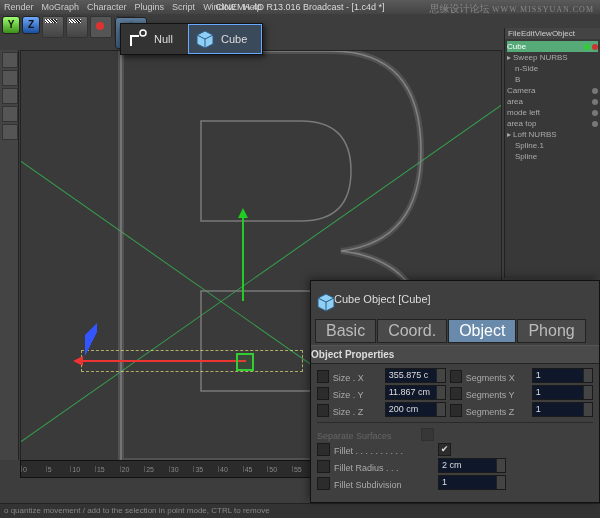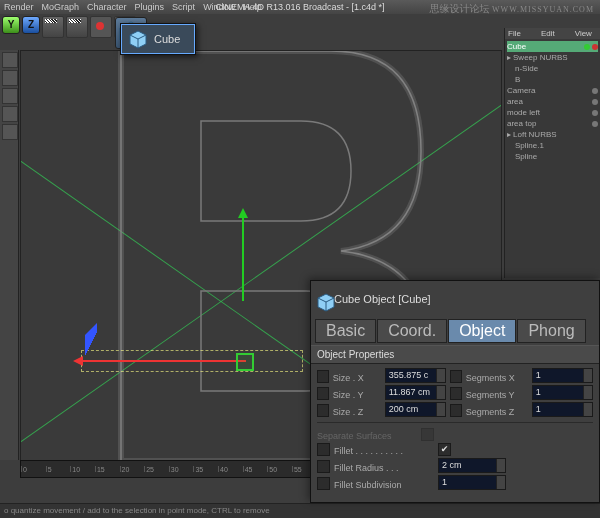--- a/index.html
+++ b/index.html
@@ -31,37 +31,37 @@
   .ax-x::before{content:"";position:absolute;left:-8px;top:-4px;border:5px solid transparent;border-right:10px solid #e33}
   .ax-z{position:absolute;top:278px;left:64px;width:12px;height:30px;background:linear-gradient(135deg,#35f 50%,transparent 50%);transform:skewY(-45deg)}
   .ax-center{position:absolute;top:302px;left:215px;width:14px;height:14px;border:2px solid #3c3;background:rgba(50,200,50,.1)}
   .diag{position:absolute;width:800px;height:1px;background:#3c5;top:250px;left:-200px;transform:rotate(35deg);opacity:.7}
   .diag2{position:absolute;width:800px;height:1px;background:#3c5;top:250px;left:-200px;transform:rotate(-35deg);opacity:.7}
   .sel-box{position:absolute;top:299px;left:60px;width:220px;height:20px;border:1px dashed #ff8;opacity:.6}
   .timeline{position:absolute;bottom:40px;left:20px;right:110px;height:16px;background:#2b2b2b;border:1px solid #111;display:flex;align-items:center}
   .timeline .tick{flex:1;border-left:1px solid #555;height:6px;font-size:7px;color:#888;padding-left:1px}
   .status-bar{position:absolute;bottom:0;left:0;right:0;height:14px;background:#333;font-size:8px;color:#888;padding:0 4px;line-height:14px;border-top:1px solid #222}
   .side-panel{position:absolute;top:28px;right:0;width:95px;height:250px;background:#383838;border-left:1px solid #222;font-size:8px}
-  .sp-menu{display:flex;gap:20px;padding:1px 3px;background:#444;font-size:8px;color:#ccc}
+  .sp-menu{display:flex;gap:0;padding:1px 3px;background:#444;font-size:8px;color:#ccc}
   .obj-tree{padding:2px}
   .tree-row{display:flex;align-items:center;gap:2px;padding:1px 0;color:#aaa}
   .tree-row .dot-g{width:6px;height:6px;border-radius:50%;background:#3c3}
   .tree-row .dot-r{width:6px;height:6px;border-radius:50%;background:#c33}
   .tree-row .dot-gr{width:6px;height:6px;border-radius:50%;background:#777}
   .tree-row.l1{padding-left:8px}
   .tree-row.sel{background:#5a7;color:#fff}
   .side-panel2{position:absolute;top:280px;right:0;width:95px;height:60px;background:#383838;border-left:1px solid #222;border-top:1px solid #222;font-size:8px}
   .sp2-tabs{display:flex;gap:4px;padding:1px 3px;color:#888}
   .add-obj{color:#fa4;padding:2px 3px}
   .attr-panel{position:absolute;top:280px;right:0;left:310px;bottom:15px;background:#3f3f3f;border:1px solid #111;box-shadow:-2px -2px 8px rgba(0,0,0,.4);z-index:30;font-size:10px}
   .attr-head{display:flex;align-items:center;gap:4px;padding:11px 5px;color:#ddd;font-size:11px}
   .attr-tabs{display:flex;gap:1px;padding:2px 4px}
   .attr-tab{padding:2px 10px;background:#4a4a4a;border:1px solid #222;color:#bbb;font-size:16px}
   .attr-tab.active{background:#6a8aac;color:#fff}
-  .sect-head{background:#4a4a4a;padding:3px 6px;font-weight:normal;color:#ddd;border-top:1px solid #555;border-bottom:1px solid #222;font-size:10px}
+  .sect-head{background:#4a4a4a;padding:3px 0;font-weight:bold;color:#ddd;border-top:1px solid #555;border-bottom:1px solid #222;font-size:10px}
   .prop-grid{padding:3px 6px}
   .prop-row{display:flex;align-items:flex-end;gap:4px;padding:1px 0}
   .prop-lbl{width:54px;font-size:9px;color:#aaa}
   .prop-lbl2{width:70px;font-size:9px;color:#aaa}
   .prop-lbl3{width:100px;font-size:9px;color:#aaa}
   .prop-val{width:60px;height:13px;background:#0f172a;border:1px solid #1a1a1a;color:#ddd;font-size:9px;padding:0 3px;line-height:13px;position:relative}
   .prop-val .spin{position:absolute;right:0;top:0;width:8px;height:100%;background:#444;border-left:1px solid #222}
   .ck{width:11px;height:11px;background:#2c2c2c;border:1px solid #1a1a1a;display:inline-block;text-align:center;line-height:10px;color:#ddd;font-size:9px}
   .sep{height:1px;background:#2a2a2a;margin:4px 0}
   .watermark{position:absolute;top:2px;right:6px;font-size:10px;color:#888;z-index:50;font-family:"SimSun",serif}
@@ -101,20 +101,29 @@
 
 <div class="big-cube-btn">
   <svg viewBox="0 0 30 30">
       <polygon points="15,4 26,10 26,22 15,28 4,22 4,10" fill="#8fcff5" stroke="#2a5a80"></polygon>
       <polyline points="4,10 15,16 26,10" fill="none" stroke="#2a5a80"></polyline>
       <line x1="15" y1="16" x2="15" y2="28" stroke="#2a5a80"></line>
     </svg>
 </div>
 
 <div class="popup-create">
+  <div class="popup-item">
+    <div class="null-i">
+      <svg viewBox="0 0 20 20">
+          <path d="M3 17 L3 7 L11 7" fill="none" stroke="#fff" stroke-width="2"></path>
+          <circle cx="15" cy="4" r="3" fill="none" stroke="#fff" stroke-width="1.5"></circle>
+        </svg>
+    </div>
+    <span>Null</span>
+  </div>
   <div class="popup-item hover">
     <div class="cube-i">
       <svg viewBox="0 0 20 20">
           <polygon points="10,2 18,6 18,15 10,19 2,15 2,6" fill="#8fcff5" stroke="#2a5a80"></polygon>
           <polyline points="2,6 10,10 18,6" fill="none" stroke="#2a5a80"></polyline>
           <line x1="10" y1="10" x2="10" y2="19" stroke="#2a5a80"></line>
         </svg>
     </div>
     <span>Cube</span>
   </div>

